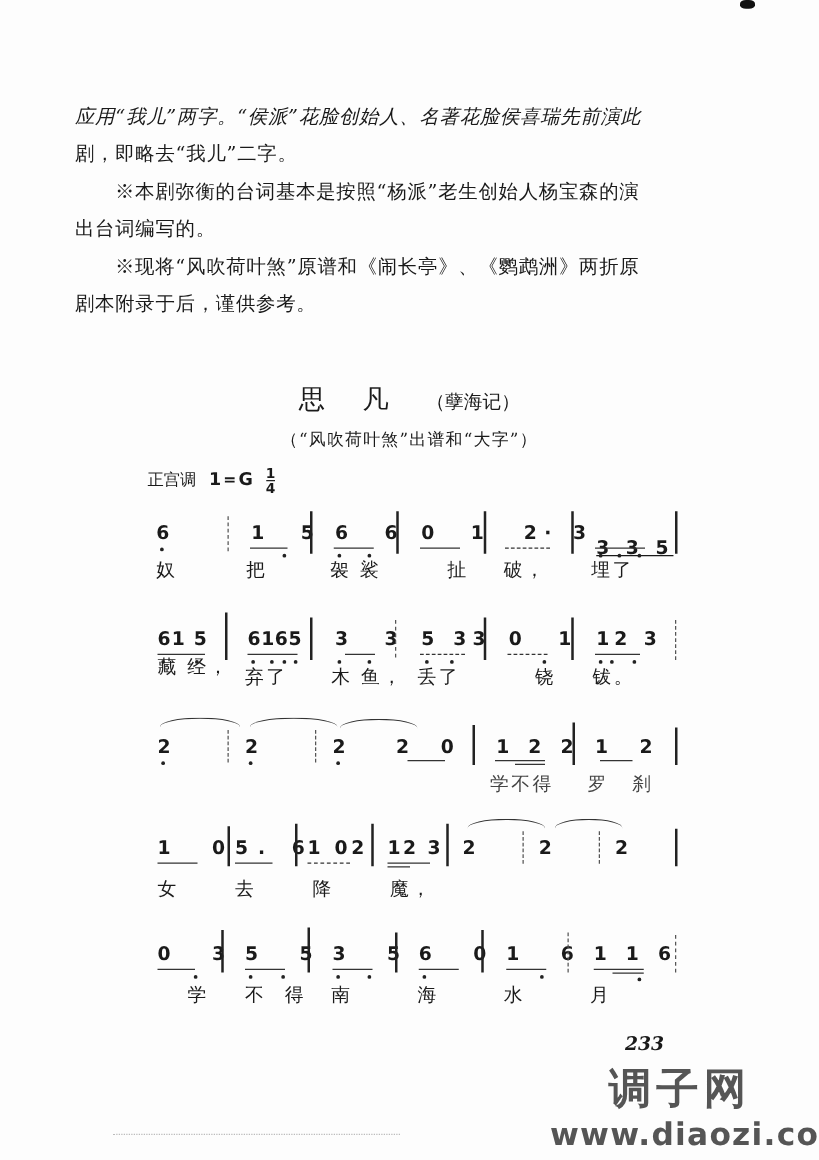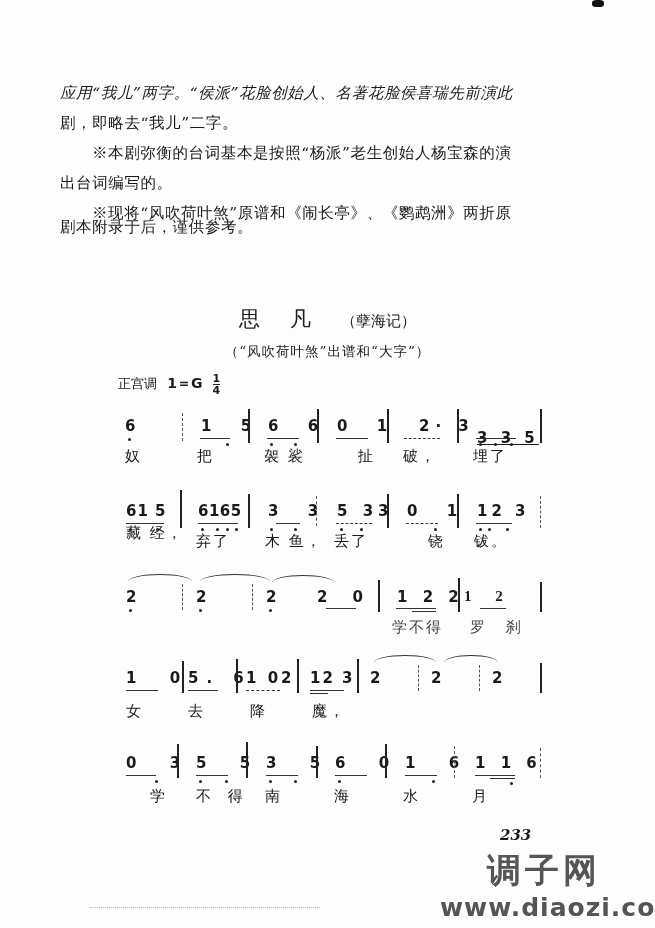--- a/index.html
+++ b/index.html
@@ -39,21 +39,21 @@
 </head>
 <body>
 
 <div class="smudge"></div>
 
 <div class="para" style="top:78px;font-style:italic;">应用“我儿”两字。“侯派”花脸创始人、名著花脸侯喜瑞先前演此</div>
 <div class="para" style="top:108px;">剧，即略去“我儿”二字。</div>
 <div class="para" style="top:138px; left:92px;">※本剧弥衡的台词基本是按照“杨派”老生创始人杨宝森的演</div>
 <div class="para" style="top:168px;">出台词编写的。</div>
 <div class="para" style="top:198px; left:92px;">※现将“风吹荷叶煞”原谱和《闹长亭》、《鹦鹉洲》两折原</div>
-<div class="para" style="top:212px;">剧本附录于后，谨供参考。</div>
+<div class="para" style="top:228px;">剧本附录于后，谨供参考。</div>
 
 <div class="title">
   <span class="main">思凡</span><span class="sub">（孽海记）</span>
 </div>
 <div class="subtitle">（“风吹荷叶煞”出谱和“大字”）</div>
 <div class="key">
   <span>正宫调</span>
   <span class="num" style="margin-left:6px;">1＝G</span>
   <span class="frac">
     <span class="num-top">1</span>
@@ -148,21 +148,21 @@
   <span class="dot" style="left:199px; top:39px;"></span>
   <div class="bar dash" style="left:252px; top:14px; height:26px;"></div>
   <span class="note" style="left:266px; top:18px; letter-spacing:10px; white-space:pre;text-align:center;">2  2 0</span>
   <span class="dot" style="left:269px; top:39px;"></span>
   <div class="uline" style="left:326px; top:38px; width:30px;"></div>
   <div class="bar" style="left:378px; top:10px; height:32px;"></div>
   <span class="note" style="left:397px; top:18px; letter-spacing:5px;">1 2 2</span>
   <div class="uline" style="left:396px; top:38px; width:40px;"></div>
   <div class="uline" style="left:412px; top:41px; width:24px;"></div>
   <div class="bar" style="left:458px; top:8px; height:34px;"></div>
-  <span class="note" style="left:464px; top:18px; letter-spacing:10px;font-family:Liberation Serif, serif;">1 2</span>
+  <span class="note" style="left:476px; top:18px; letter-spacing:10px;">1 2</span>
   <div class="uline" style="left:480px; top:38px; width:26px;"></div>
   <div class="bar" style="left:540px; top:12px; height:30px;"></div>
 
   <span class="lyric" style="left:392px; top:48px; color:#444;">学不得</span>
   <span class="lyric" style="left:470px; top:48px; color:#444; letter-spacing:8px;">罗 刹</span>
 </div>
 
 <div class="row" style="top:655px;">
   <span class="note" style="left:126px; top:14px; letter-spacing:14px;">1 0</span>
   <div class="uline" style="left:126px; top:35px; width:32px;"></div>

